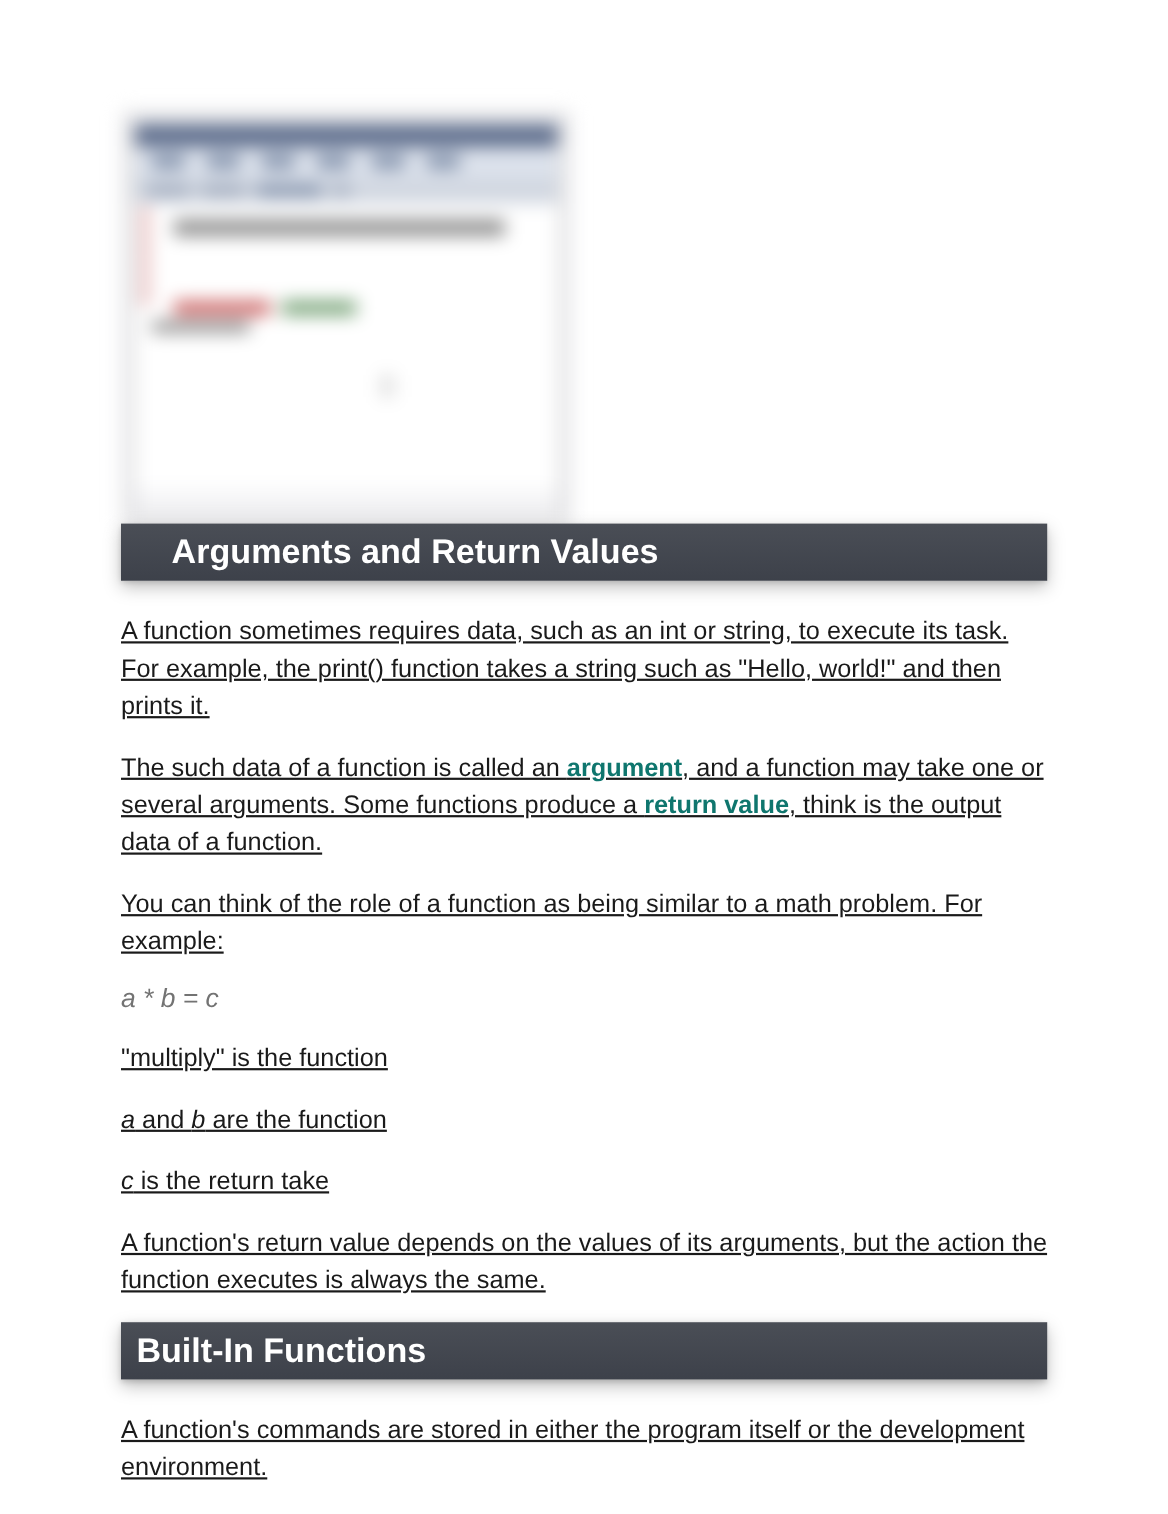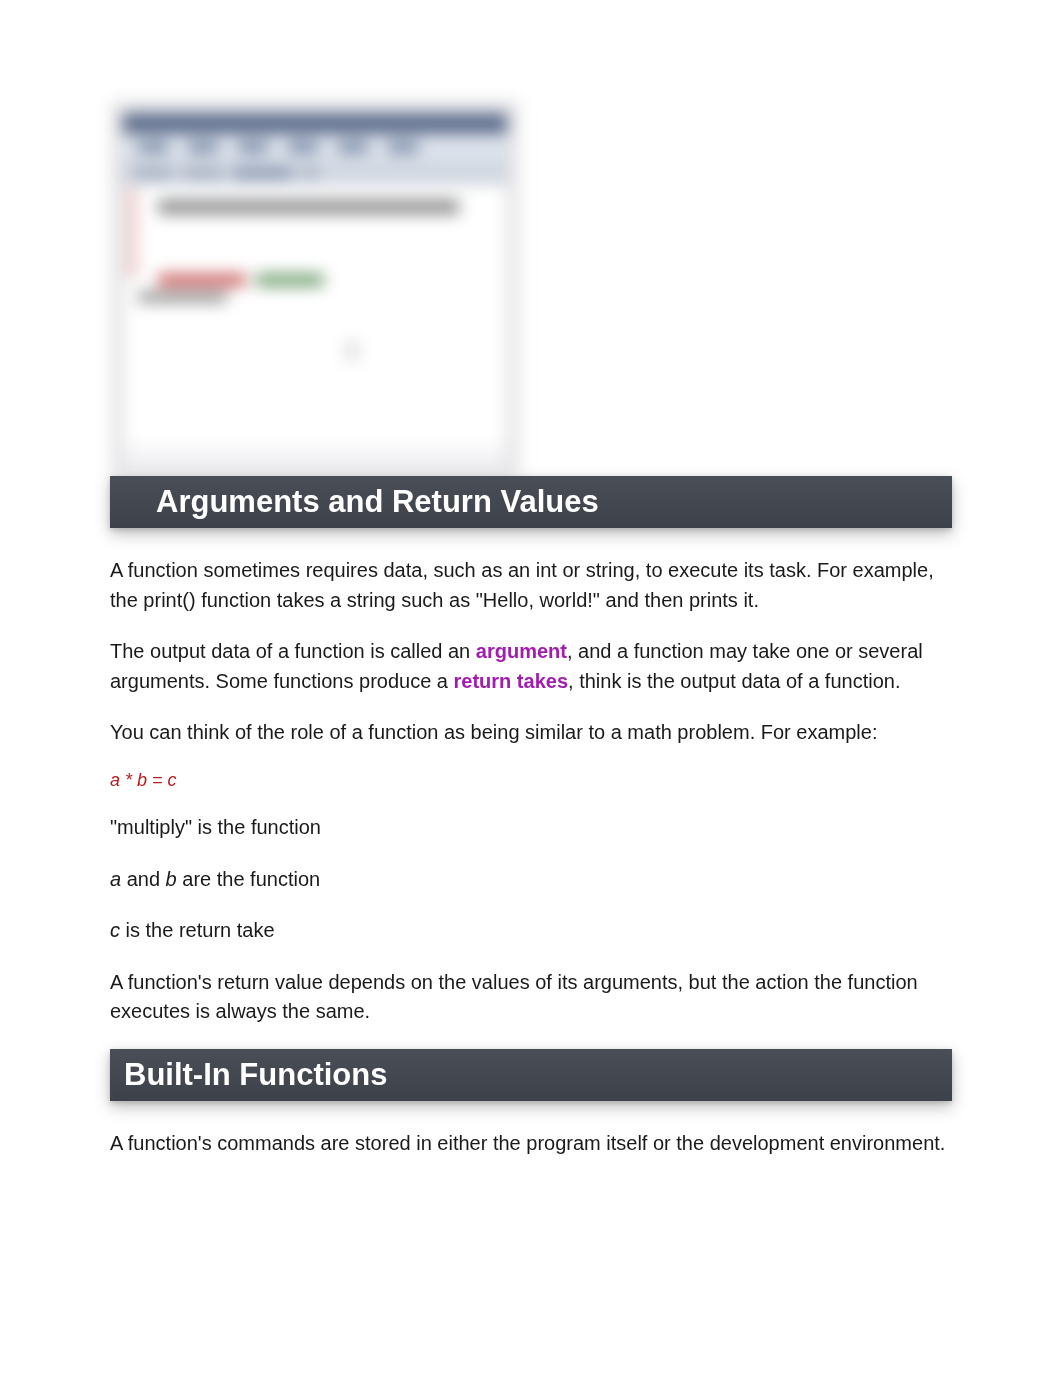--- a/index.html
+++ b/index.html
@@ -137,37 +137,38 @@
       margin-top: 16px;
       margin-bottom: 28px;
       box-shadow: 0 6px 15px rgba(0,0,0,0.25), 0 2px 5px rgba(0,0,0,0.15);
       position: relative;
     }
     .section-heading.first {
       margin-top: -4px;
       padding-left: 46px;
     }
     .body-text {
-      font-size: 20px;
+      font-size: 23px;
       line-height: 1.48;
       color: #1a1a1a;
       margin-bottom: 22px;
+      text-decoration: underline;
     }
     .keyword {
-      color: #a21caf;
+      color: #0f766e;
       font-weight: bold;
     }
     .italic {
       font-style: italic;
     }
     .formula {
       font-style: italic;
-      font-size: 18px;
+      font-size: 24px;
       margin-bottom: 22px;
-      color: #b91c1c;
+      color: #737373;
       margin-top: 12px;
     }
   </style>
 </head>
 <body>
 
 <div class="screenshot-placeholder">
   <div class="screenshot-inner">
     <div class="screenshot-titlebar"></div>
     <div class="screenshot-menubar">
@@ -203,21 +204,21 @@
       <div class="screenshot-cursor"></div>
     </div>
   </div>
 </div>
 
 <h2 class="section-heading first">Arguments and Return Values</h2>
 
 <p class="body-text">A function sometimes requires data, such as an int or string, to execute its task. For example, the print() function takes a string such as "Hello, world!" and then prints it.</p>
 
 <p class="body-text">
-  <span>The output data of a function is called an </span><span class="keyword">argument</span><span>, and a function may take one or several arguments. Some functions produce a </span><span class="keyword">return takes</span><span>, think is the output data of a function.</span>
+  <span>The such data of a function is called an </span><span class="keyword">argument</span><span>, and a function may take one or several arguments. Some functions produce a </span><span class="keyword">return value</span><span>, think is the output data of a function.</span>
 </p>
 
 <p class="body-text">You can think of the role of a function as being similar to a math problem. For example:</p>
 
 <p class="formula">a * b = c</p>
 
 <p class="body-text">"multiply" is the function</p>
 
 <p class="body-text">
   <span class="italic">a</span><span> and </span><span class="italic">b</span><span> are the function</span>

